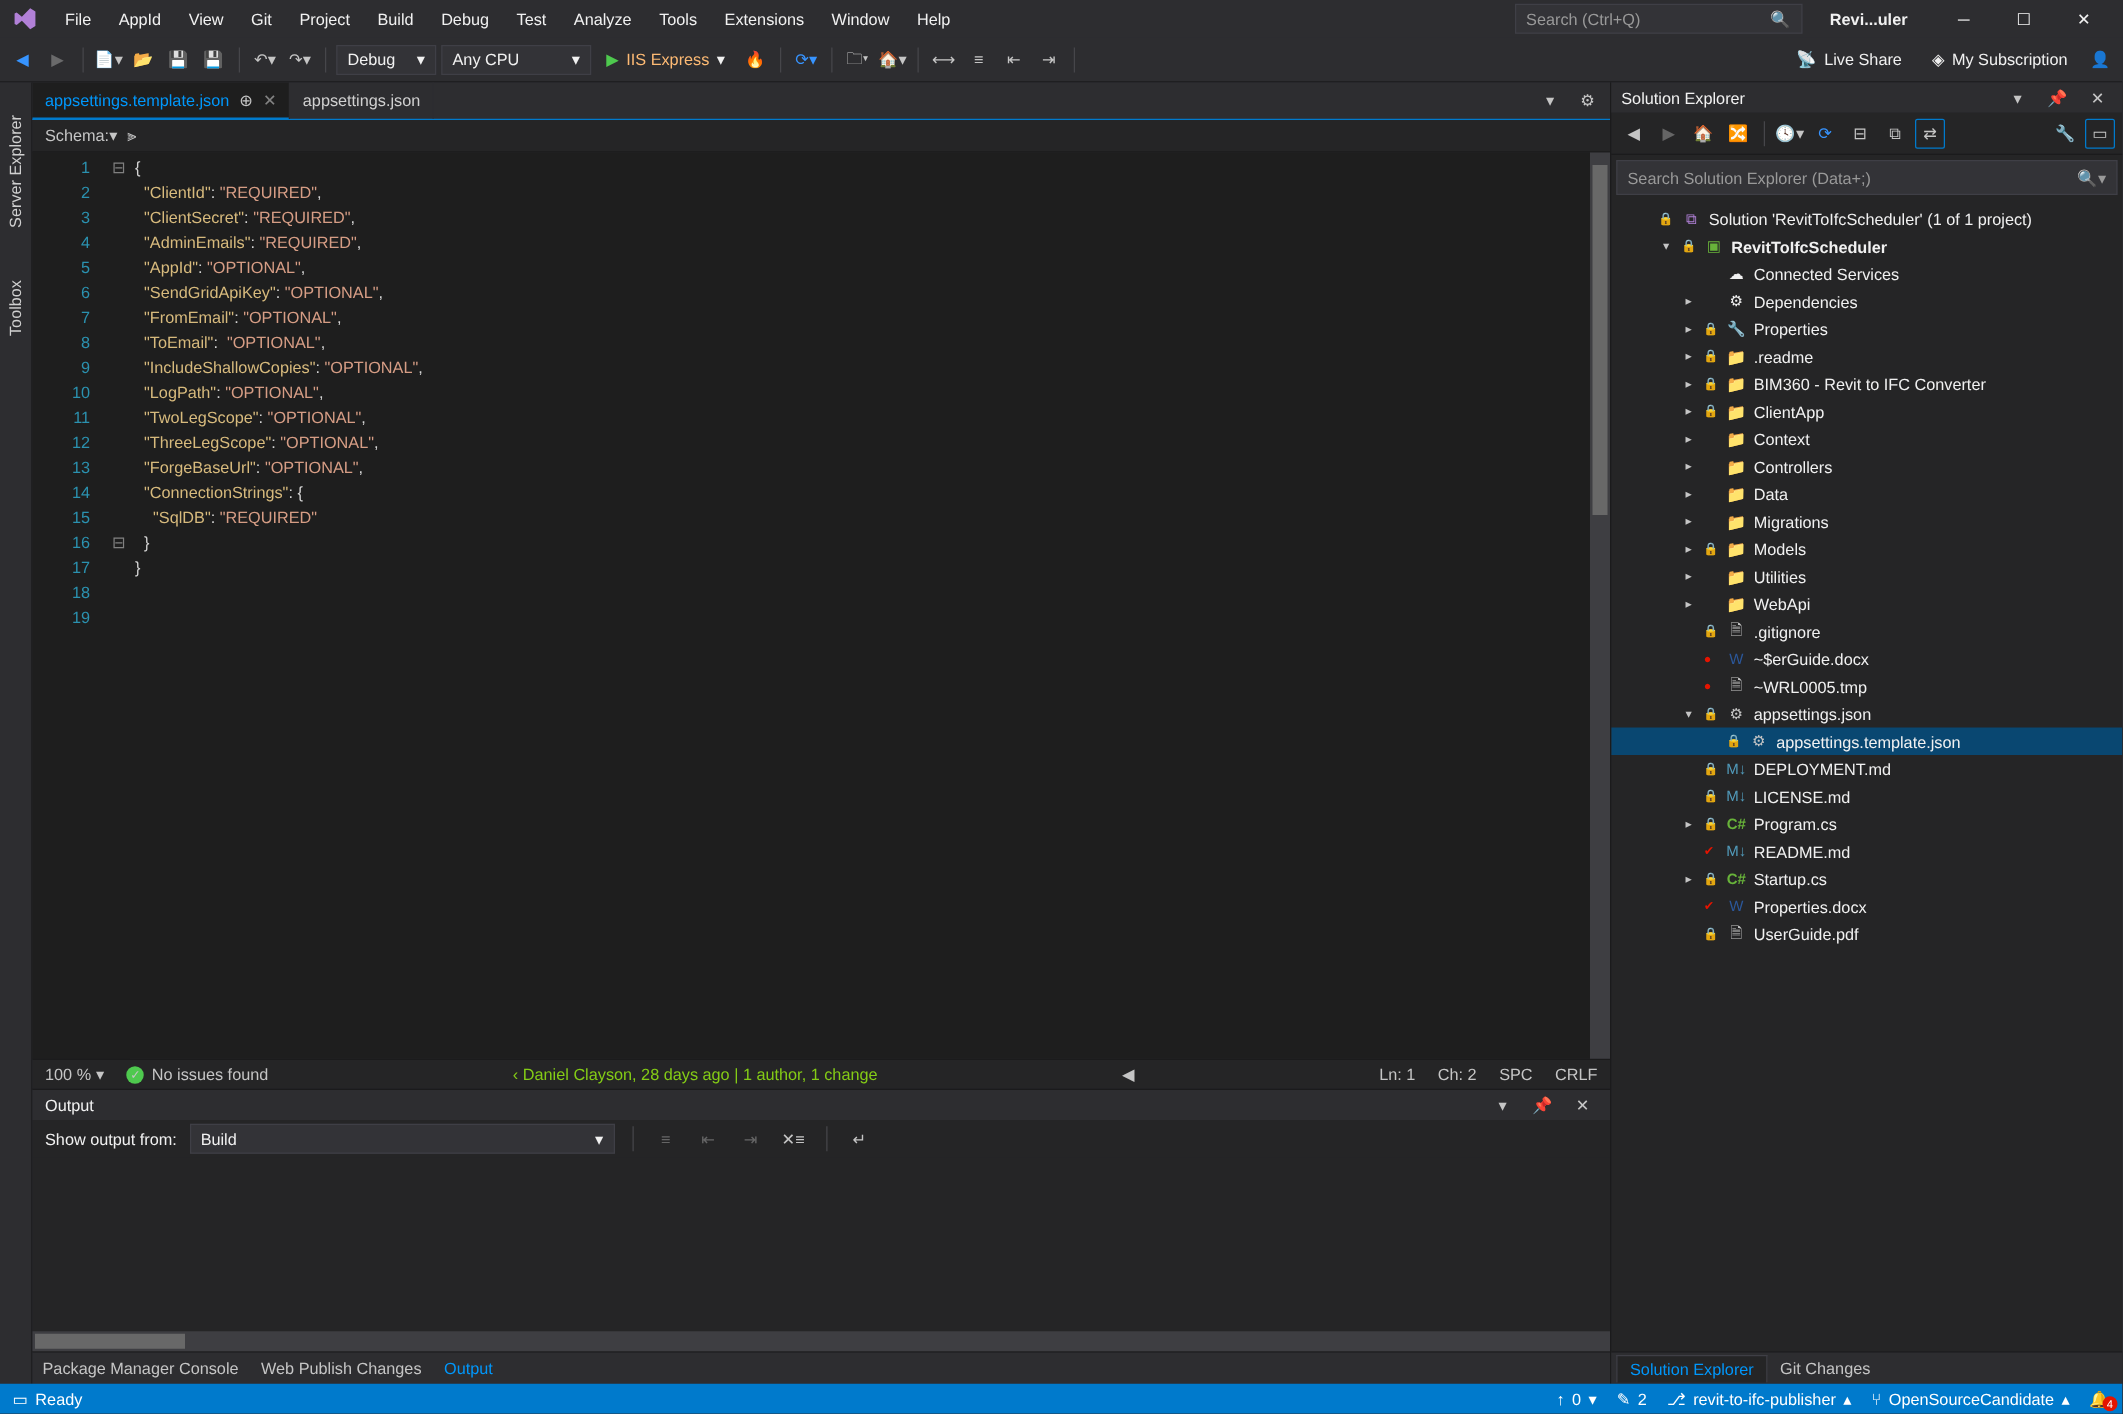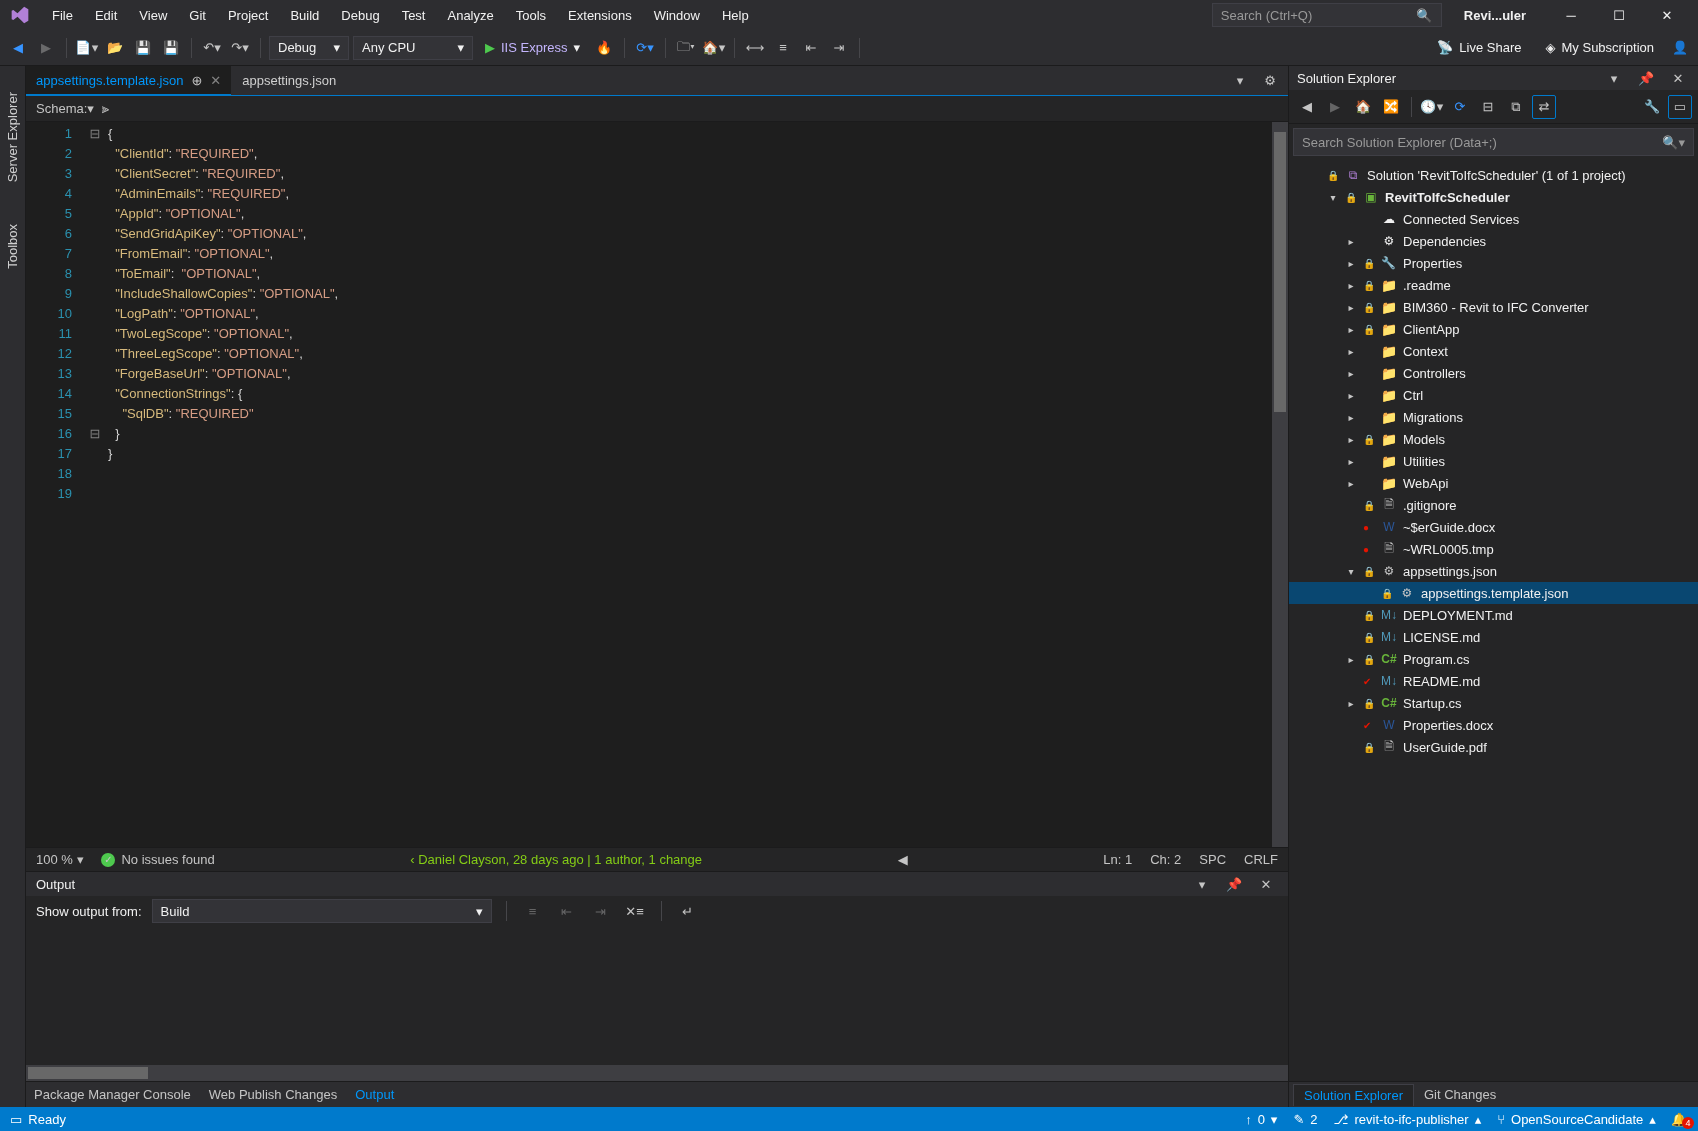--- a/index.html
+++ b/index.html
@@ -106,21 +106,21 @@
 <body>
 
 <div class="title-bar">
   <div class="vs-logo">
     <svg width="20" height="20" viewBox="0 0 24 24">
         <path fill="#b180d7" d="M17 2l5 3v14l-5 3-8-8-5 4-2-1V7l2-1 5 4 8-8z"></path>
       </svg>
   </div>
   <div class="menu-bar" id="menu-bar">
       <div class="menu-item">File</div>
-      <div class="menu-item">Edit</div>
+      <div class="menu-item">AppId</div>
       <div class="menu-item">View</div>
       <div class="menu-item">Git</div>
       <div class="menu-item">Project</div>
       <div class="menu-item">Build</div>
       <div class="menu-item">Debug</div>
       <div class="menu-item">Test</div>
       <div class="menu-item">Analyze</div>
       <div class="menu-item">Tools</div>
       <div class="menu-item">Extensions</div>
       <div class="menu-item">Window</div>
@@ -153,21 +153,21 @@
   <div class="tb-combo" style="min-width:80px">
     <span>Debug</span>
       <span class="chev">▾</span>
   </div>
   <div class="tb-combo" style="min-width:120px">
     <span>Any CPU</span>
       <span class="chev">▾</span>
   </div>
   <div class="tb-play">
     <span>▶</span>
-    <span style="color:#c4b5fd">IIS Express</span>
+    <span style="color:#fdba74">IIS Express</span>
     <span style="color:#f1f1f1">▾</span>
   </div>
   <div class="tb-btn" style="color:#ff8c00">🔥</div>
   <span class="tb-sep"></span>
   <div class="tb-btn" style="color:#3794ff">⟳▾</div>
   <span class="tb-sep"></span>
   <div class="tb-btn">🗀▾</div>
   <div class="tb-btn">🏠▾</div>
   <span class="tb-sep"></span>
   <div class="tb-btn">⟷</div>
@@ -419,21 +419,21 @@
           <span class="exp">▸</span>
           <span style="width:12px;font-size:10px;color:#3794ff"></span>
           <span class="ico folder"></span>
           <span style="">Controllers</span>
         </div>
         <div class="tree-row">
           <span class="ind" style="width:50px"></span>
           <span class="exp">▸</span>
           <span style="width:12px;font-size:10px;color:#3794ff"></span>
           <span class="ico folder"></span>
-          <span style="">Ctrl</span>
+          <span style="">Data</span>
         </div>
         <div class="tree-row">
           <span class="ind" style="width:50px"></span>
           <span class="exp">▸</span>
           <span style="width:12px;font-size:10px;color:#3794ff"></span>
           <span class="ico folder"></span>
           <span style="">Migrations</span>
         </div>
         <div class="tree-row">
           <span class="ind" style="width:50px"></span>

